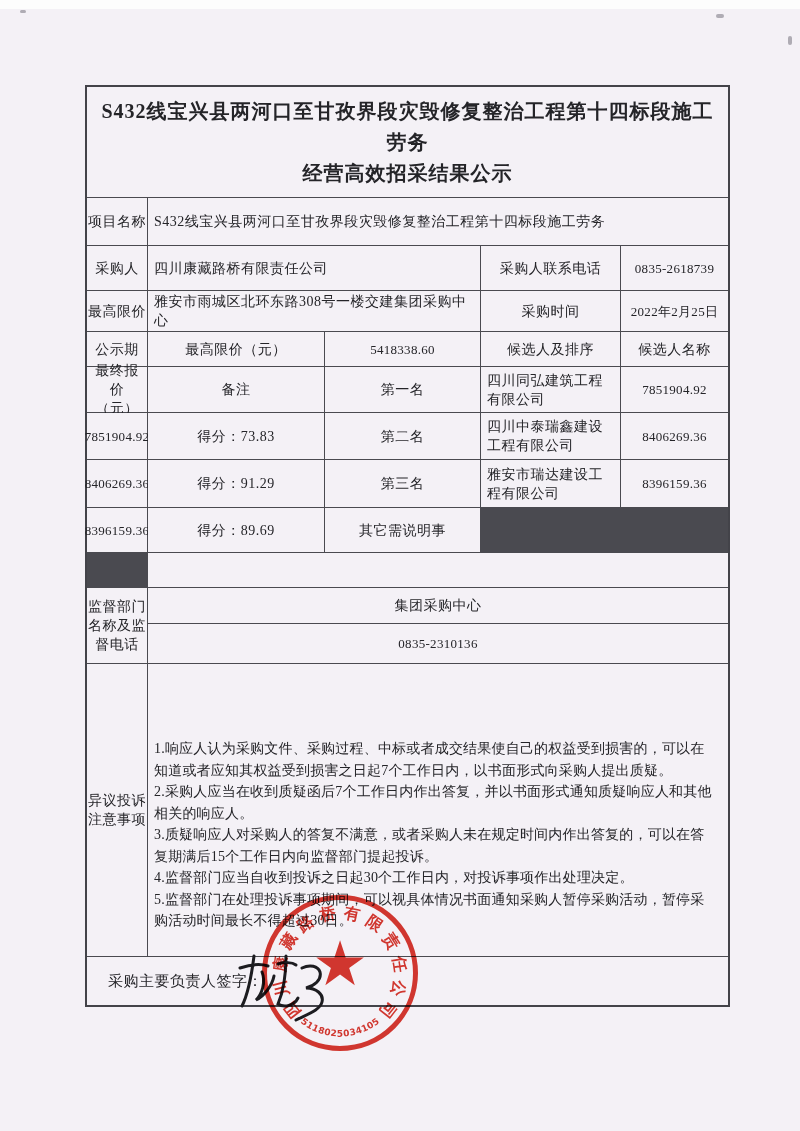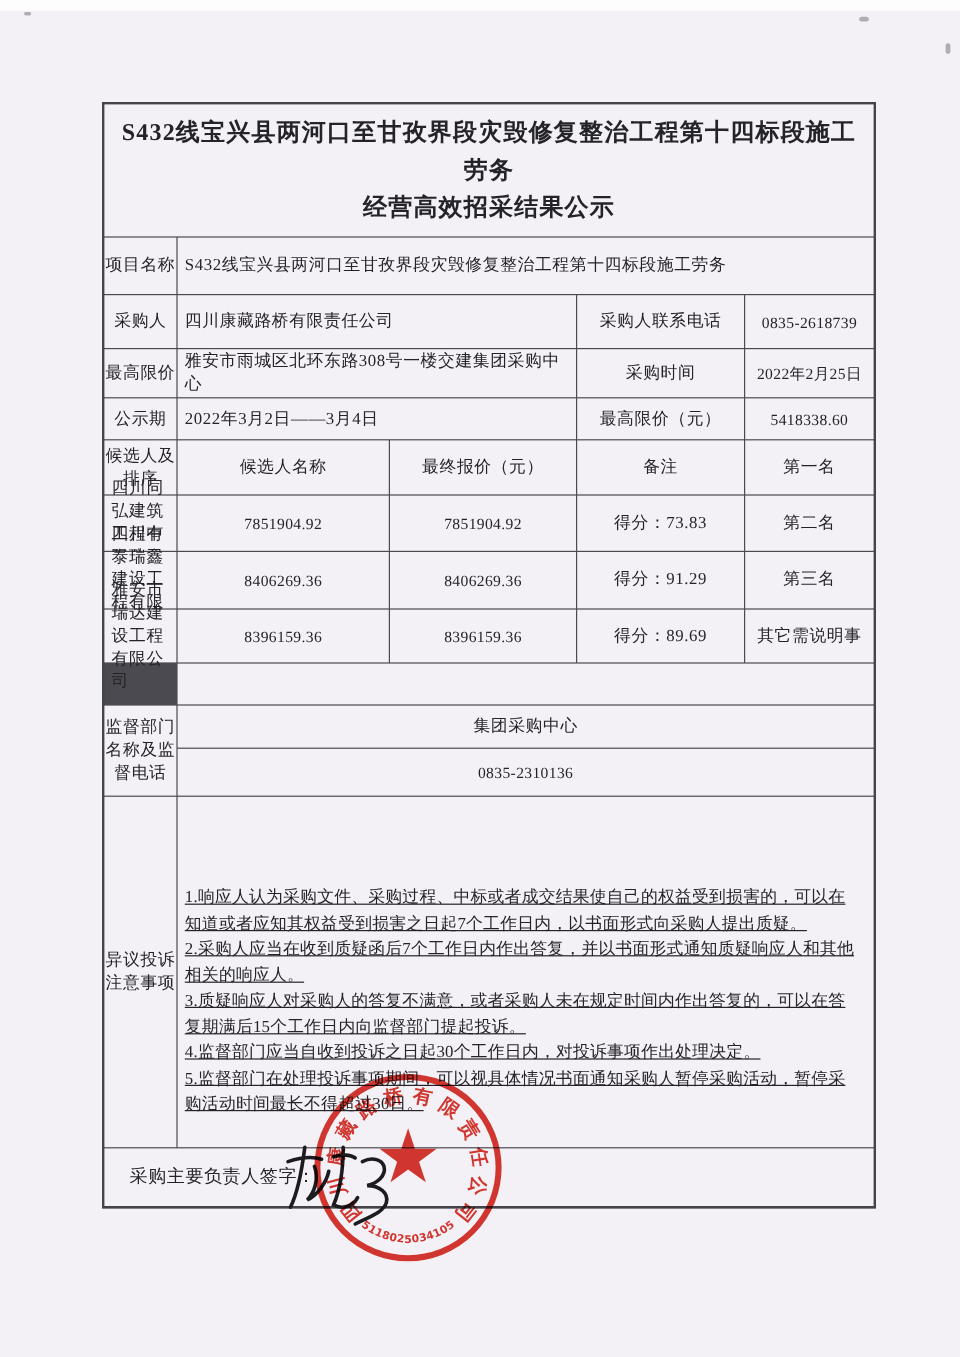--- a/index.html
+++ b/index.html
@@ -93,21 +93,20 @@
   <div class="cell left" style="grid-column:2/4;">四川康藏路桥有限责任公司</div>
   <div class="cell lab">采购人联系电话</div>
   <div class="cell center num">0835-2618739</div>
 
   <div class="cell lab">最高限价</div>
   <div class="cell left" style="grid-column:2/4;">雅安市雨城区北环东路308号一楼交建集团采购中心</div>
   <div class="cell lab">采购时间</div>
   <div class="cell center num">2022年2月25日</div>
 
   <div class="cell lab">公示期</div>
-  <div class="cell left" style="grid-column:2/4;">2022年3月2日——3月4日</div>
   <div class="cell lab">最高限价（元）</div>
   <div class="cell center num">5418338.60</div>
 
   <div class="cell lab">候选人及排序</div>
   <div class="cell center">候选人名称</div>
   <div class="cell center">最终报价（元）</div>
   <div class="cell center">备注</div>
 
   <div class="cell lab">第一名</div>
   <div class="cell left">四川同弘建筑工程有限公司</div>
@@ -128,21 +127,21 @@
   <div class="cell center">得分：89.69</div>
 
   <div class="cell lab">其它需说明事</div>
   <div class="cell left" style="grid-column:2/-1;"></div>
 
   <div class="cell lab" style="grid-row:11/13;">监督部门名称及监督电话</div>
   <div class="cell center" style="grid-column:2/-1;">集团采购中心</div>
   <div class="cell center num" style="grid-column:2/-1;">0835-2310136</div>
 
   <div class="cell lab">异议投诉注意事项</div>
-  <div class="cell objection-cell" style="grid-column:2/-1;text-decoration:underline;">
+  <div class="cell objection-cell" style="grid-column:2/-1;">
     <div>1.响应人认为采购文件、采购过程、中标或者成交结果使自己的权益受到损害的，可以在知道或者应知其权益受到损害之日起7个工作日内，以书面形式向采购人提出质疑。</div>
     <div>2.采购人应当在收到质疑函后7个工作日内作出答复，并以书面形式通知质疑响应人和其他相关的响应人。</div>
     <div>3.质疑响应人对采购人的答复不满意，或者采购人未在规定时间内作出答复的，可以在答复期满后15个工作日内向监督部门提起投诉。</div>
     <div>4.监督部门应当自收到投诉之日起30个工作日内，对投诉事项作出处理决定。</div>
     <div>5.监督部门在处理投诉事项期间，可以视具体情况书面通知采购人暂停采购活动，暂停采购活动时间最长不得超过30日。</div>
   </div>
 
   <div class="cell sign-cell" style="grid-column:1/-1;">
     <span>采购主要负责人签字：</span>
   </div>

